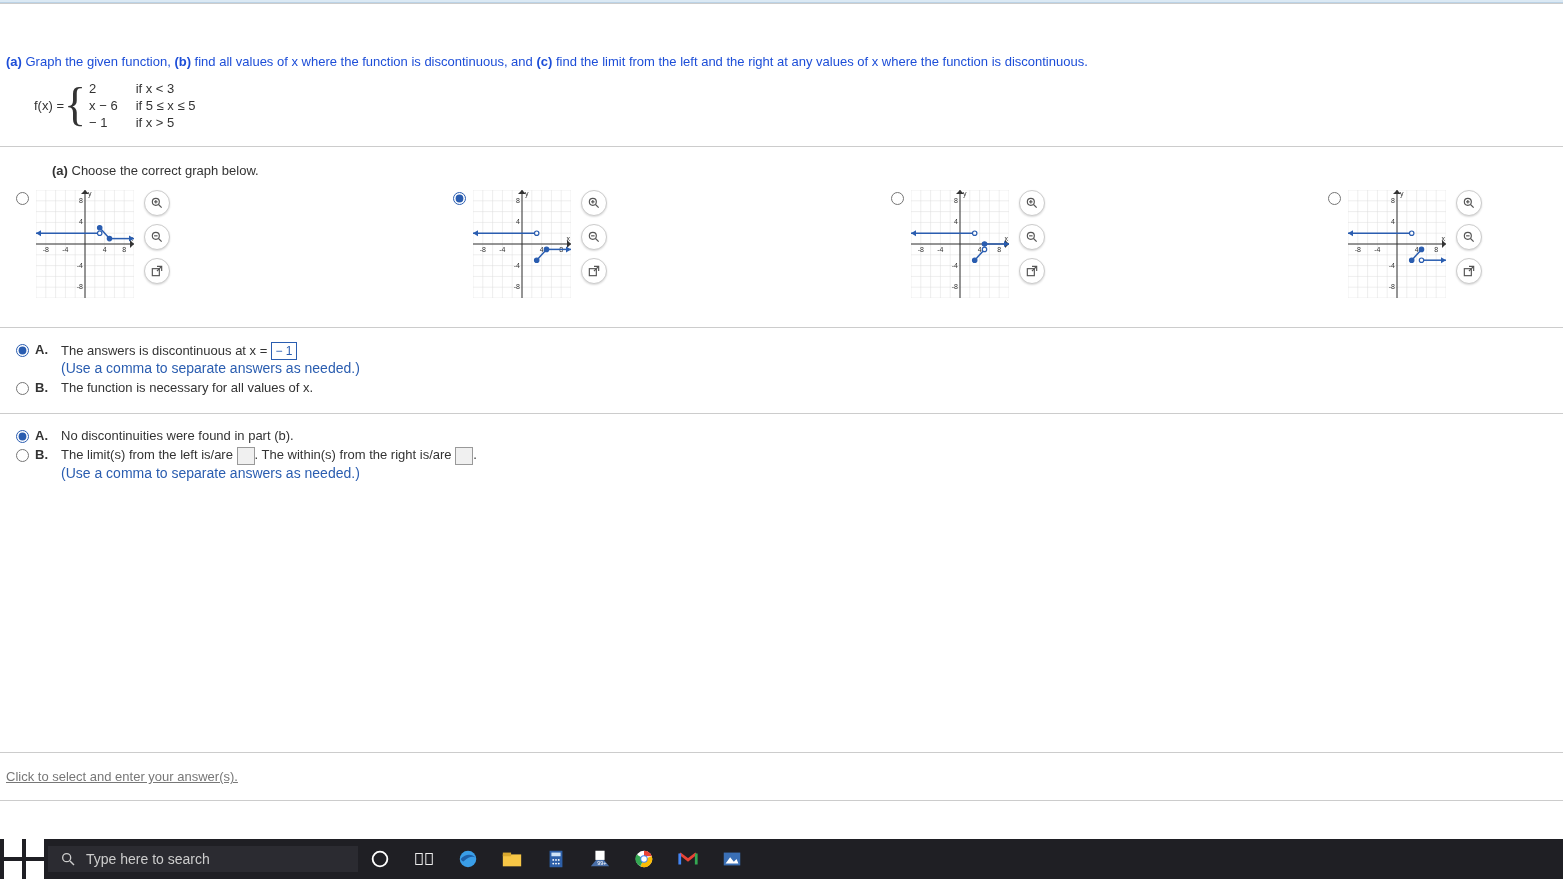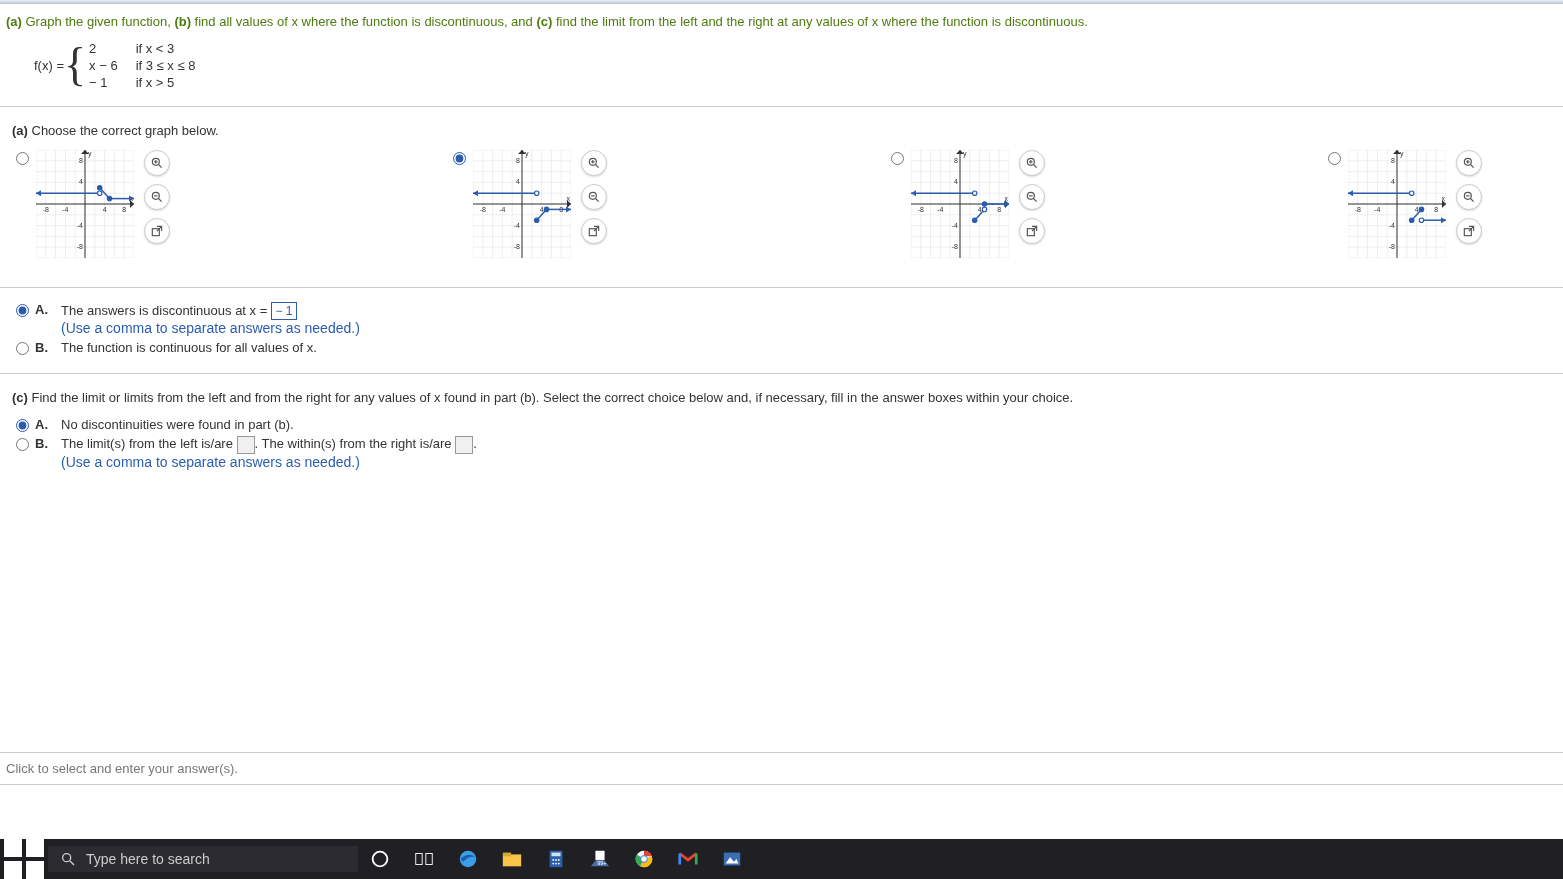--- a/index.html
+++ b/index.html
@@ -2,44 +2,44 @@
 <html><head>
 <meta charset="utf-8">
 <style>
   * { box-sizing: border-box; margin: 0; padding: 0; }
   html, body { width: 1563px; height: 879px; font-family: Arial, Helvetica, sans-serif; background: #fff; }
   body { position: relative; font-size: 13px; color: #333; }
   .topspace { width: 100%; height: 3px; background: #dbe9f4; border-bottom: 1px solid #bcd3e6; }
   .content { padding: 0; }
   .block { border-top: 1px solid #ccc; padding: 8px 6px; }
   .partlabel { font-weight: bold; }
-  .qtext { color: #4d7c0f; line-height: 1.6; }
+  .qtext { color: #1d4ed8; line-height: 1.6; margin-top: 40px; }
   .fxblock { padding-left: 28px; margin-top: 8px; margin-bottom: 8px; display: flex; align-items: center; }
   .brace { font-size: 46px; line-height: 46px; font-family: "Times New Roman", serif; margin: 0 3px 0 0; color:#333; }
   .piecegrid { display: grid; grid-template-columns: auto auto; column-gap: 18px; row-gap: 2px; font-size: 13px; }
   .piecegrid span { }
-  .subq { padding: 8px 6px 6px 6px; }
+  .subq { padding: 8px 6px 6px 6px; margin-left: 40px; }
   .graphs { display: flex; gap: 0; padding: 6px 10px 18px 10px; justify-content: flex-start; }
   .graphcell { width: 440px; display: flex; align-items: flex-start; }
   .graphcell.last { width: 220px; }
   .radiocol { width: 20px; padding-top: 2px; }
   .graphbody { display: flex; align-items: flex-start; gap: 10px; }
   .gridbox { position: relative; }
   .btncol { display: flex; flex-direction: column; gap: 8px; }
   .rndbtn { width: 26px; height: 26px; border-radius: 50%; background:#fff; border:1px solid #ccc; display:flex; align-items:center; justify-content:center; box-shadow: 0 1px 2px rgba(0,0,0,0.15); cursor:pointer; }
   .rndbtn svg { width:14px; height:14px; }
   .choicelist { padding: 6px 10px 6px 10px; }
   .choicerow { display:flex; align-items:flex-start; gap:6px; margin-bottom:4px; }
   .choicerow input[type=radio] { margin-top:2px; }
   .chlabel { font-weight: bold; margin-right: 4px; min-width:16px; }
   .chbody { }
   .instr { color:#2a5db0; font-size:14px; }
   .ansbox { width: 26px; height: 18px; border:1px solid #2a5db0; text-align:center; color:#2a5db0; padding:0 2px; display:inline-block; line-height:16px; font-size:12px; }
   .emptybox { width:18px; height:18px; border:1px solid #999; background:#f0f0f0; display:inline-block; vertical-align:middle; }
-  .footer-hint { position:absolute; left:0; right:0; top: 752px; border-top:1px solid #ccc; border-bottom:1px solid #ccc; padding:8px 6px; color:#777; font-size:13px; }
+  .footer-hint { position:absolute; left:0; right:0; top: 752px; border-top:1px solid #ccc; border-bottom:1px solid #ccc; padding:16px 6px; color:#777; font-size:13px;text-decoration:underline; }
   .taskbar { position:absolute; left:0; right:0; bottom:0; height:40px; background:#1f1f24; display:flex; align-items:center; }
   .startbtn { width:48px; height:40px; display:flex; align-items:center; justify-content:center; background:#1f1f24; }
   .searchbox { width:310px; height:26px; display:flex; align-items:center; background:#2b2b31; color:#ccc; gap:10px; padding-left:12px; }
   .searchbox svg { width:16px; height:16px; }
   .tb-icons { display:flex; align-items:center; height:100%; }
   .tb-icon { width:44px; height:40px; display:flex; align-items:center; justify-content:center; }
   .tb-icon svg { width:22px; height:22px; }
   input[type=radio] { accent-color: #2a5db0; width:13px; height:13px; }
   .searchbox span { color:#ccc; font-size:14px; }
 </style>
@@ -54,21 +54,21 @@
     <div class="qtext">
       <span class="partlabel">(a)</span><span> Graph the given function, </span><span class="partlabel">(b)</span><span> find all values of x where the function is discontinuous, and </span><span class="partlabel">(c)</span><span> find the limit from the left and the right at any values of x where the function is discontinuous.</span>
     </div>
     <div class="fxblock">
       <span>f(x) = </span>
       <span class="brace">{</span>
       <div class="piecegrid">
         <span>2</span>
         <span>if x &lt; 3</span>
         <span>x − 6</span>
-        <span>if 3 ≤ x ≤ 8</span>
+        <span>if 5 ≤ x ≤ 5</span>
         <span>− 1</span>
         <span>if x &gt; 5</span>
       </div>
     </div>
   </div>
 
   <div class="block">
     <div class="subq">
       <span class="partlabel">(a)</span><span> Choose the correct graph below.</span>
     </div>
@@ -386,30 +386,27 @@
         <span class="chlabel">A.</span>
         <div class="chbody">
           <span>The answers is discontinuous at x = </span><span class="ansbox">− 1</span><br>
           <span class="instr">(Use a comma to separate answers as needed.)</span>
         </div>
       </div>
       <div class="choicerow">
         <input type="radio" name="pb" style="">
         <span class="chlabel">B.</span>
         <div class="chbody">
-          <span>The function is continuous for all values of x.</span>
+          <span>The function is necessary for all values of x.</span>
         </div>
       </div>
     </div>
   </div>
 
   <div class="block">
-    <div class="subq">
-      <span class="partlabel">(c)</span><span> Find the limit or limits from the left and from the right for any values of x found in part (b). Select the correct choice below and, if necessary, fill in the answer boxes within your choice.</span>
-    </div>
     <div class="choicelist">
       <div class="choicerow">
         <input type="radio" name="pc" checked="" style="">
         <span class="chlabel">A.</span>
         <div class="chbody">
           <span>No discontinuities were found in part (b).</span>
         </div>
       </div>
       <div class="choicerow">
         <input type="radio" name="pc" style="">

